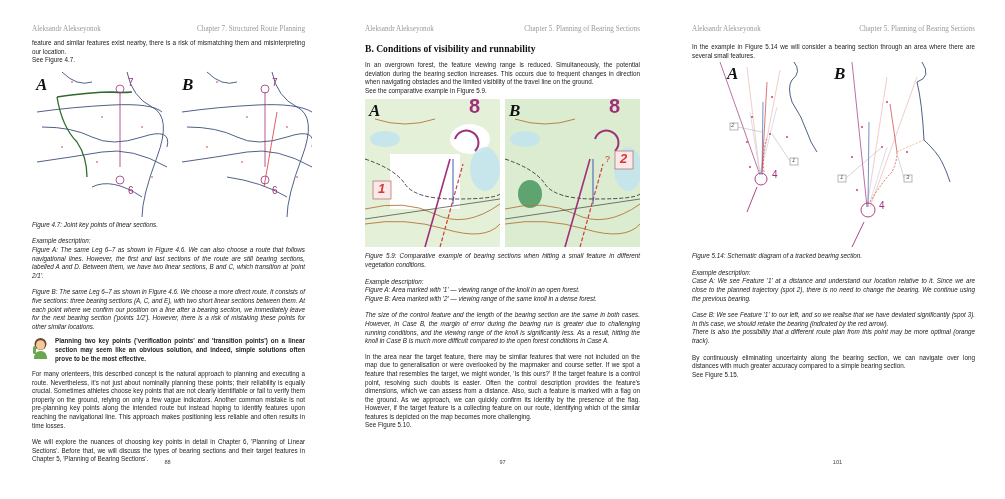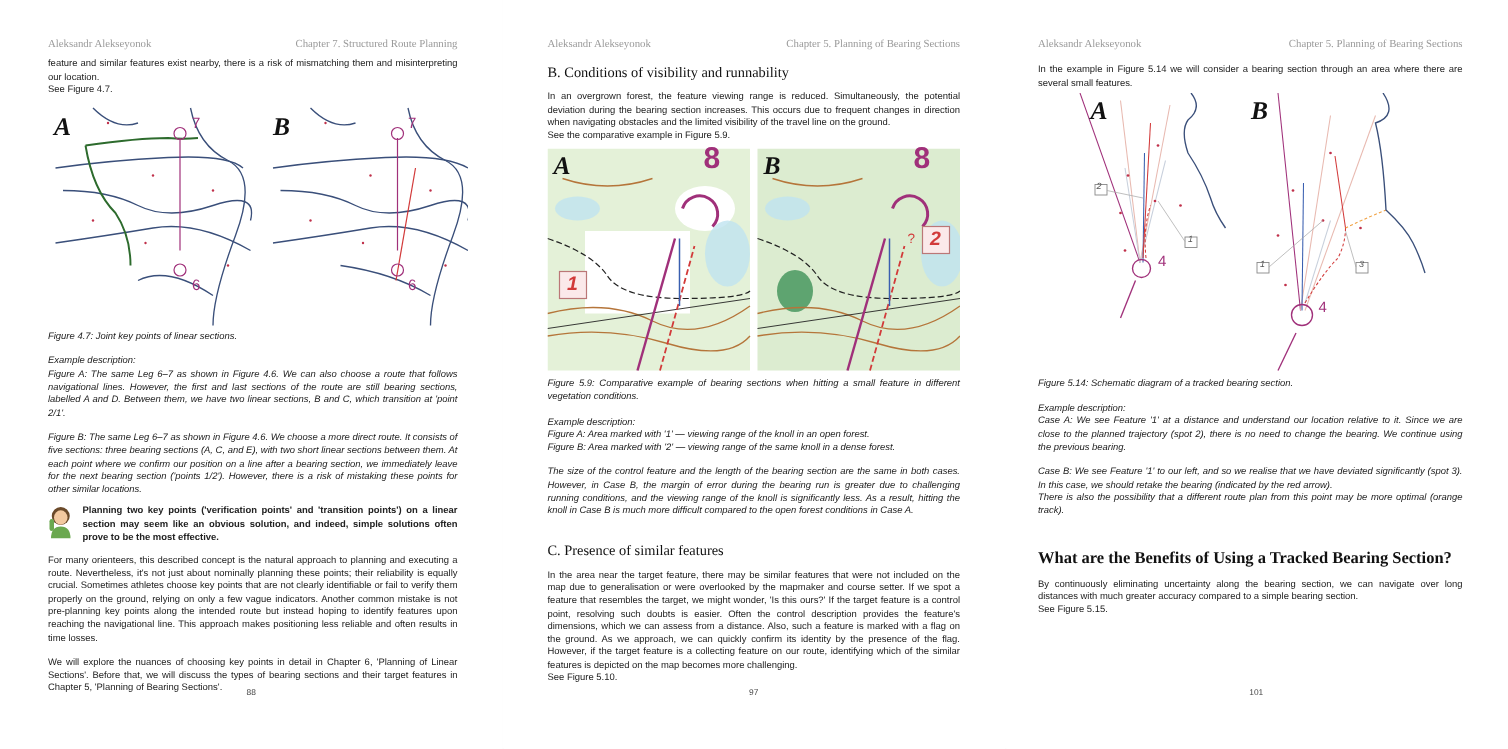--- a/index.html
+++ b/index.html
@@ -6,21 +6,21 @@
   body{width:1005px;height:499px;overflow:hidden;position:relative;font-family:"Liberation Sans",sans-serif;color:#222;}
   .page{position:absolute;top:0;height:499px;background:#fff;box-sizing:border-box;}
   .p1{left:0;width:335px;padding:0 30px 0 32px;}
   .p2{left:335px;width:335px;padding:0 30px 0 30px;}
   .p3{left:670px;width:335px;padding:0 30px 0 22px;}
   .gutter{position:absolute;top:0;width:1px;height:499px;background:#f2f2f2;}
   .hdr{display:flex;justify-content:space-between;font-family:"Liberation Serif",serif;font-size:7.2px;color:#9a9a9a;margin-top:25px;height:10px;}
   .txt{font-size:6.3px;line-height:8.6px;text-align:justify;color:#222;margin:0;}
   .it{font-style:italic;}
   .b{font-weight:bold;}
-  .h2{font-family:"Liberation Serif",serif;font-weight:normal;font-size:9.6px;color:#111;margin:0;}
+  .h2{font-family:"Liberation Serif",serif;font-weight:bold;font-size:9.6px;color:#111;margin:0;}
   .h2big{font-family:"Liberation Serif",serif;font-weight:bold;font-size:11px;color:#111;margin:0;}
   .pnum{position:absolute;bottom:34px;left:0;right:0;text-align:center;font-size:5.6px;color:#444;}
   .fig{position:relative;}
   .figlabel{position:absolute;font-family:"Liberation Serif",serif;font-style:italic;font-weight:bold;font-size:17px;color:#111;}
   svg{display:block;}
   .tip{display:flex;align-items:flex-start;gap:6px;}
   .avatar{width:17px;height:22px;flex:none;}
 </style>
 </head>
 <body>
@@ -154,21 +154,20 @@
     <span style="position:absolute;left:13px;top:82px;font-size:13px;font-style:italic;font-weight:bold;color:#d23a3a">1</span>
     <span style="position:absolute;left:255px;top:52px;font-size:13px;font-style:italic;font-weight:bold;color:#d23a3a">2</span>
     <span style="position:absolute;left:240px;top:55px;font-size:9px;color:#d23a3a">?</span>
   </div>
 
   <p class="txt it" style="margin-top:3px">Figure 5.9: Comparative example of bearing sections when hitting a small feature in different vegetation conditions.</p>
   <p class="txt it" style="margin-top:8px">Example description:</p>
   <p class="txt it">Figure A: Area marked with '1' — viewing range of the knoll in an open forest.</p>
   <p class="txt it">Figure B: Area marked with '2' — viewing range of the same knoll in a dense forest.</p>
   <p class="txt it" style="margin-top:8px">The size of the control feature and the length of the bearing section are the same in both cases. However, in Case B, the margin of error during the bearing run is greater due to challenging running conditions, and the viewing range of the knoll is significantly less. As a result, hitting the knoll in Case B is much more difficult compared to the open forest conditions in Case A.</p>
-  <p class="h2" style="margin-top:16px">C. Presence of similar features</p>
   <p class="txt" style="margin-top:7px">In the area near the target feature, there may be similar features that were not included on the map due to generalisation or were overlooked by the mapmaker and course setter. If we spot a feature that resembles the target, we might wonder, 'Is this ours?' If the target feature is a control point, resolving such doubts is easier. Often the control description provides the feature's dimensions, which we can assess from a distance. Also, such a feature is marked with a flag on the ground. As we approach, we can quickly confirm its identity by the presence of the flag. However, if the target feature is a collecting feature on our route, identifying which of the similar features is depicted on the map becomes more challenging.</p>
   <p class="txt">See Figure 5.10.</p>
   <div class="pnum">97</div>
 </div>
 
 <div class="page p3">
   <div class="hdr">
     <span>Aleksandr Alekseyonok</span>
     <span>Chapter  5.  Planning of Bearing Sections</span>
   </div>
@@ -231,17 +230,16 @@
     <span style="position:absolute;left:100px;top:95px;font-size:6px;font-style:italic;color:#555">1</span>
     <span style="position:absolute;left:148px;top:112px;font-size:6px;font-style:italic;color:#555">1</span>
     <span style="position:absolute;left:214px;top:112px;font-size:6px;font-style:italic;color:#555">3</span>
   </div>
 
   <p class="txt it">Figure 5.14: Schematic diagram of a tracked bearing section.</p>
   <p class="txt it" style="margin-top:8px">Example description:</p>
   <p class="txt it">Case A: We see Feature '1' at a distance and understand our location relative to it. Since we are close to the planned trajectory (spot 2), there is no need to change the bearing. We continue using the previous bearing.</p>
   <p class="txt it" style="margin-top:8px">Case B: We see Feature '1' to our left, and so we realise that we have deviated significantly (spot 3). In this case, we should retake the bearing (indicated by the red arrow).</p>
   <p class="txt it">There is also the possibility that a different route plan from this point may be more optimal (orange track).</p>
-  <p class="h2big" style="margin-top:20px">What are the Benefits of Using a Tracked Bearing Section?</p>
   <p class="txt" style="margin-top:8px">By continuously eliminating uncertainty along the bearing section, we can navigate over long distances with much greater accuracy compared to a simple bearing section.</p>
   <p class="txt">See Figure 5.15.</p>
   <div class="pnum">101</div>
 </div>
 
 </body></html>

